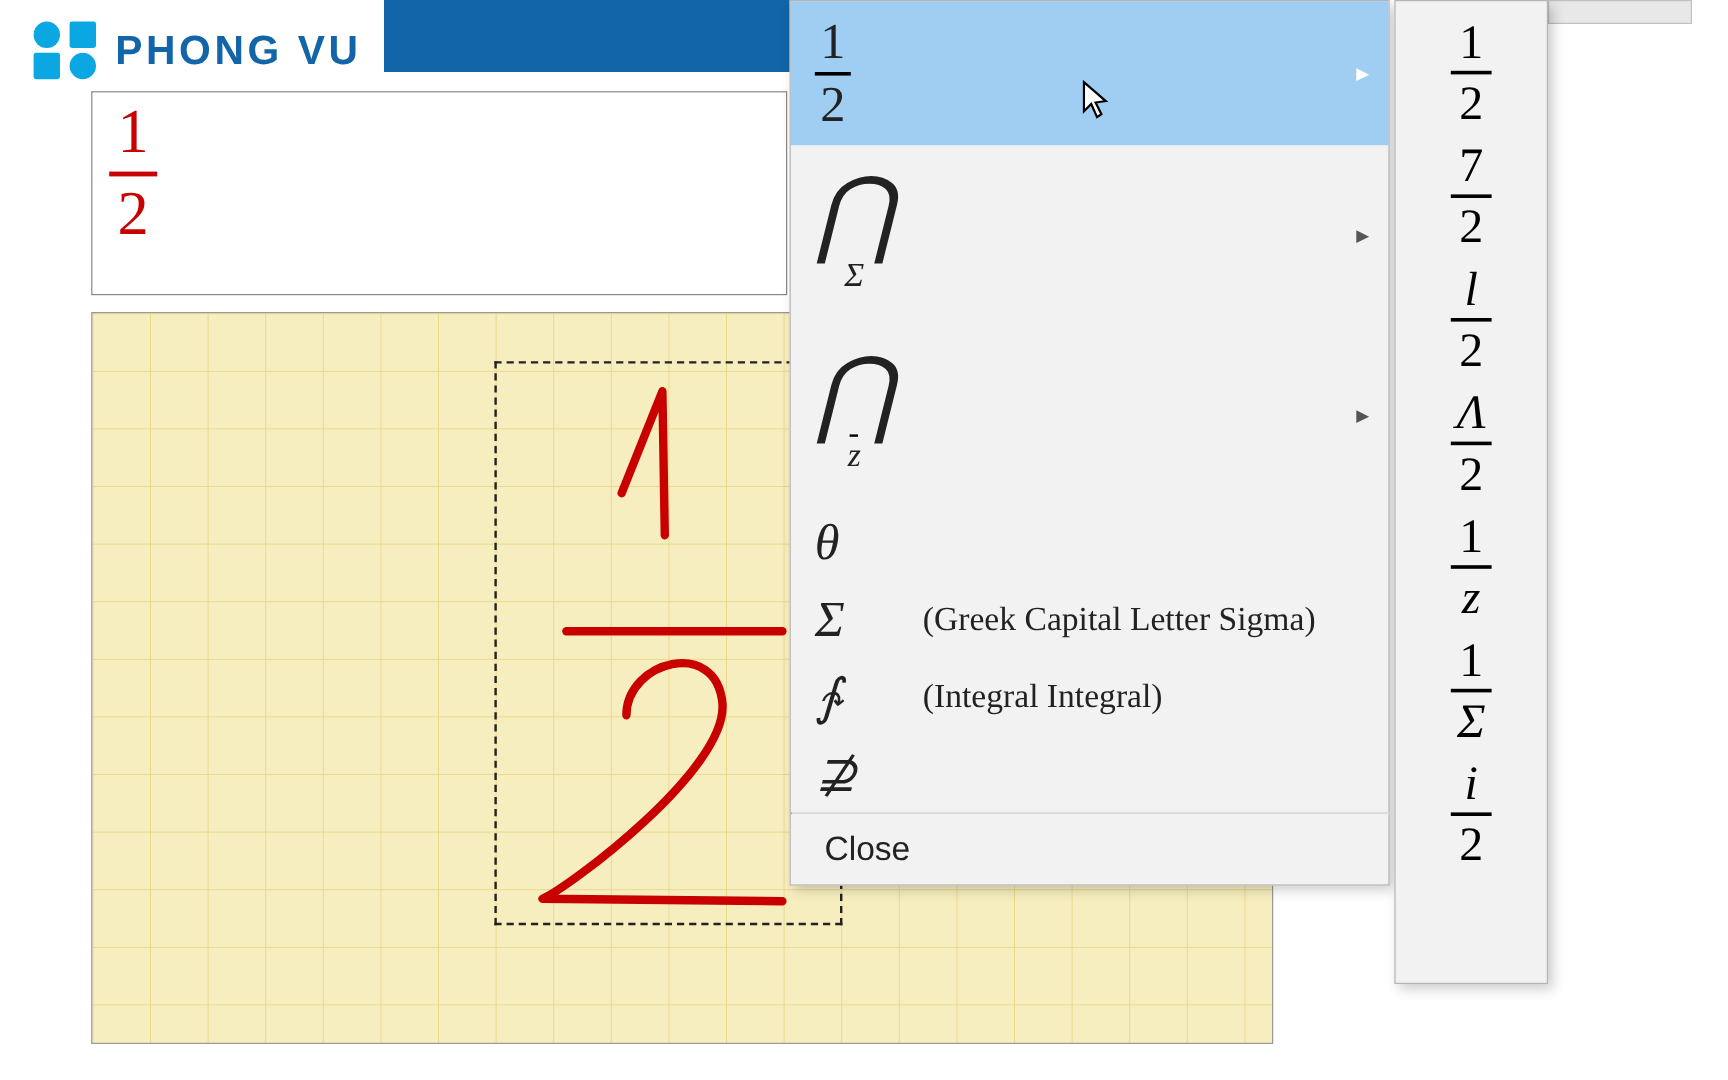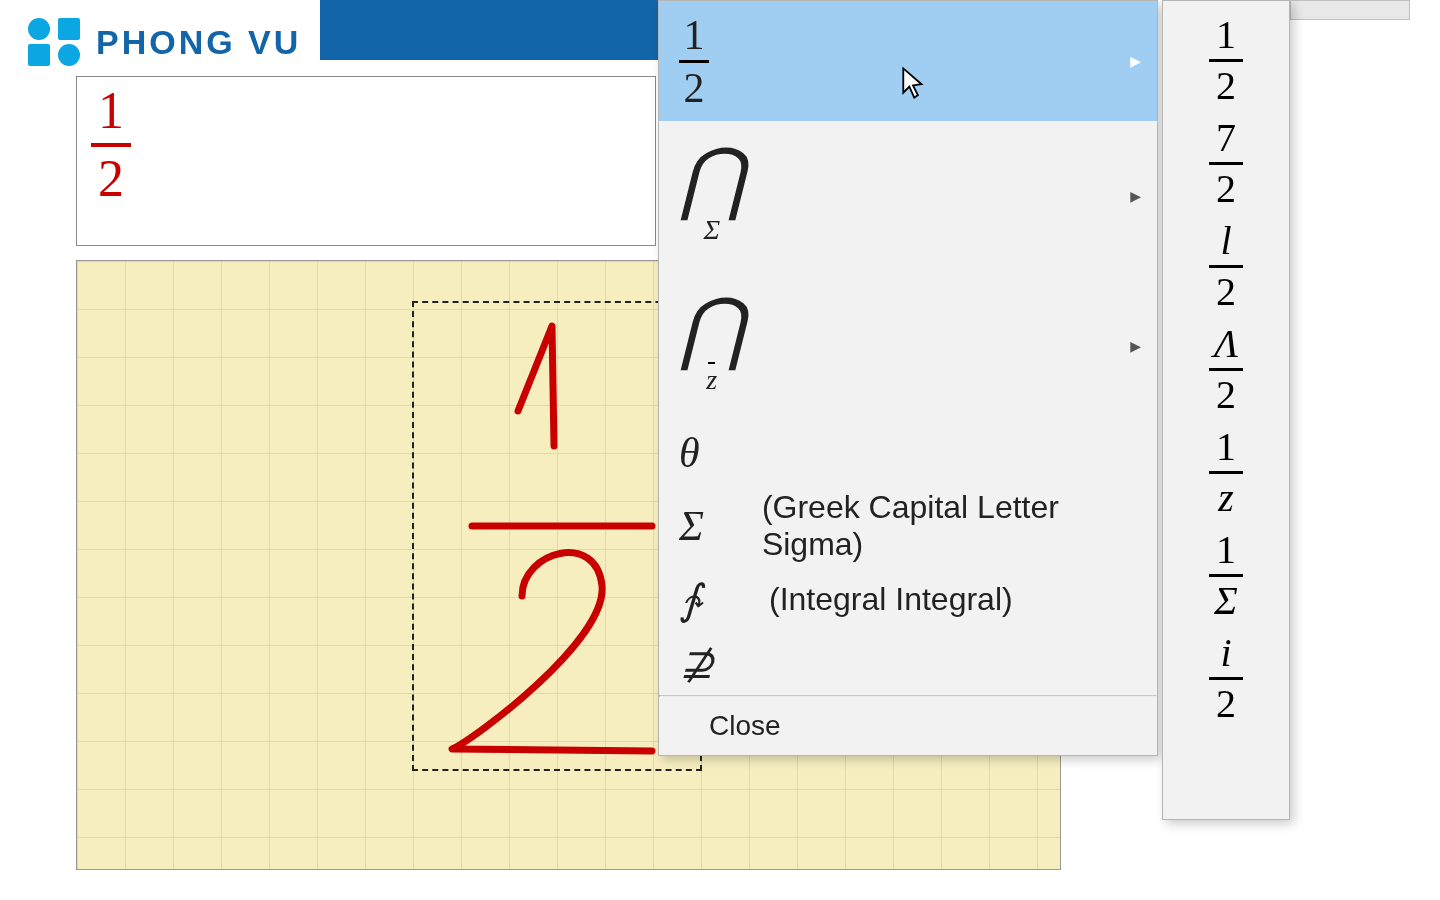--- a/index.html
+++ b/index.html
@@ -122,22 +122,22 @@
   .menu-item .sym {
     width: 90px;
     font-family: "Cambria Math","Times New Roman",serif;
     font-style: italic;
     font-size: 42px;
     display: flex;
     align-items: center;
     justify-content: flex-start;
   }
   .menu-item .label {
-    font-size: 32px;
-    font-family: Liberation Sans, sans-serif;
+    font-size: 28px;
+    font-family: Liberation Serif, serif;
   }
   .menu-item .arrow {
     position: absolute;
     right: 16px;
     top: 50%;
     transform: translateY(-50%);
     font-size: 14px;
     color: #555;
   }
   .menu-item.selected .arrow { color: #fff; }
@@ -177,21 +177,21 @@
     position: absolute;
     top: -2px; left: 2px; right: 2px;
     border-top: 2px solid #000;
   }
   .menu-sep {
     border-top: 1px solid #c9c9c9;
     margin: 0;
   }
   .menu .close {
     min-height: 58px;
-    padding-left: 50px;
+    padding-left: 28px;
     font-size: 28px;
   }
   .submenu {
     position: absolute;
     top: 0; left: 1162px;
     width: 128px;
     height: 820px;
     background: #f2f2f2;
     border: 1px solid #b5b5b5;
     box-shadow: 4px 4px 10px rgba(0,0,0,0.2);

